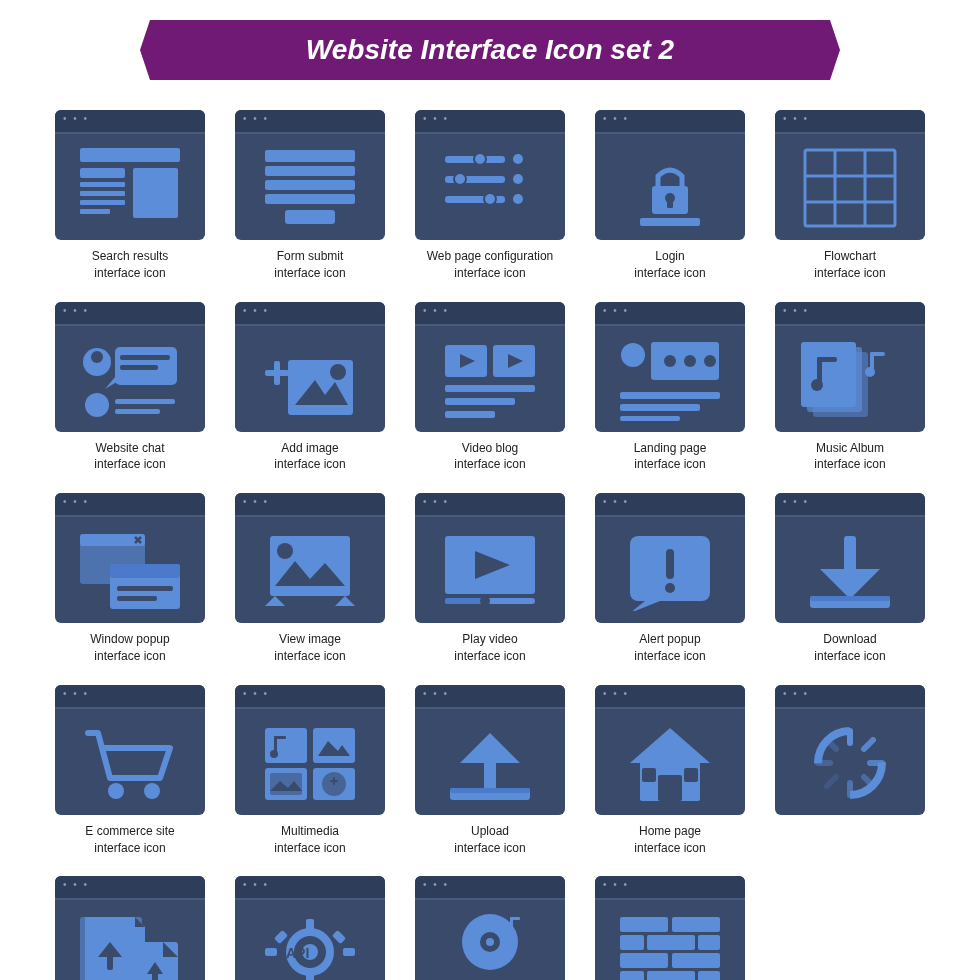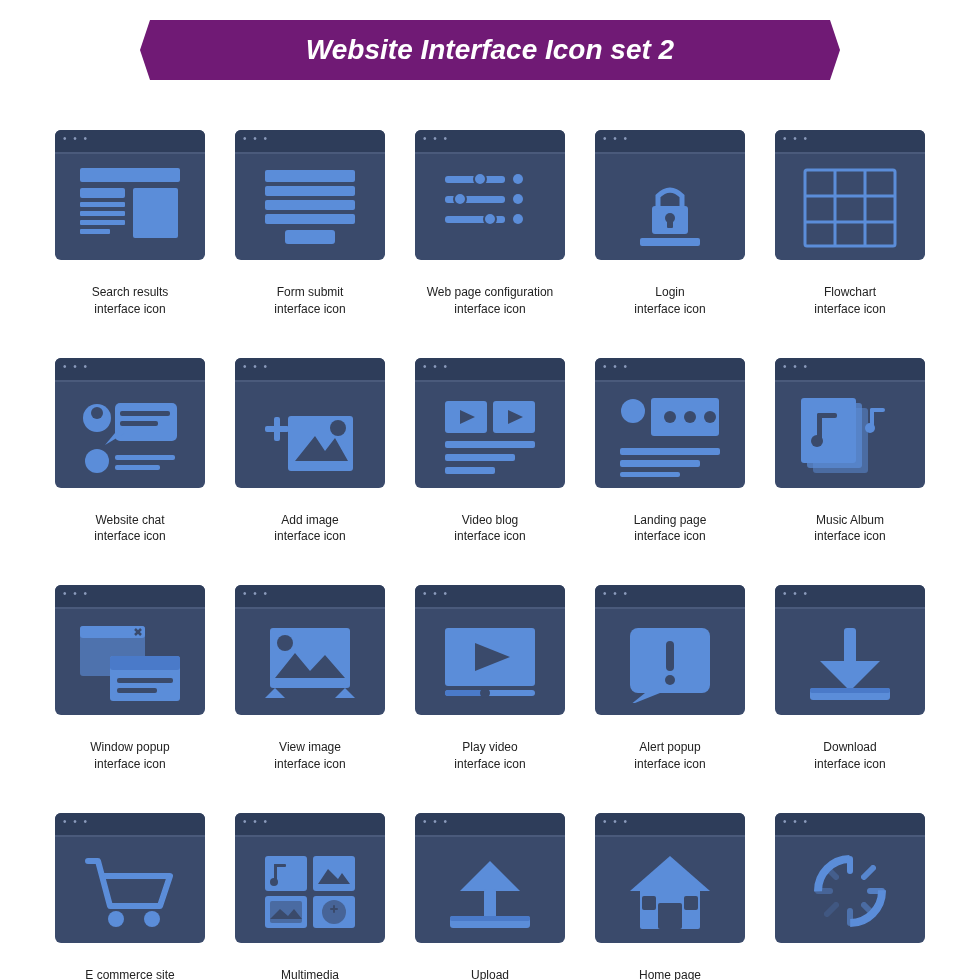--- a/index.html
+++ b/index.html
@@ -31,22 +31,21 @@
       display: grid;
       grid-template-columns: repeat(5, 170px);
       gap: 20px 10px;
       justify-content: center;
     }
 
     .icon-cell {
       display: flex;
       flex-direction: column;
       align-items: center;
-      gap: 24px;
-      margin-top: 20px;
+      gap: 8px;
     }
 
     .icon-box {
       width: 150px;
       height: 130px;
       background: #3a4a6b;
       border-radius: 6px;
       position: relative;
       overflow: hidden;
       flex-shrink: 0;

